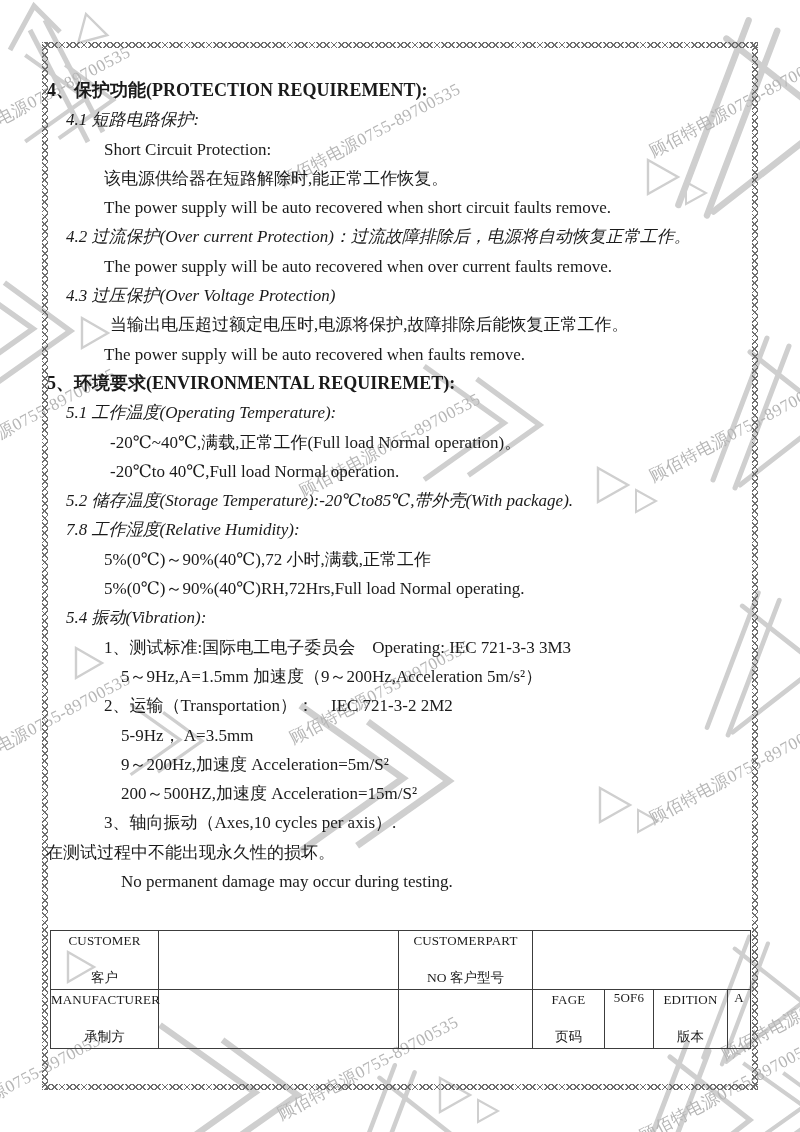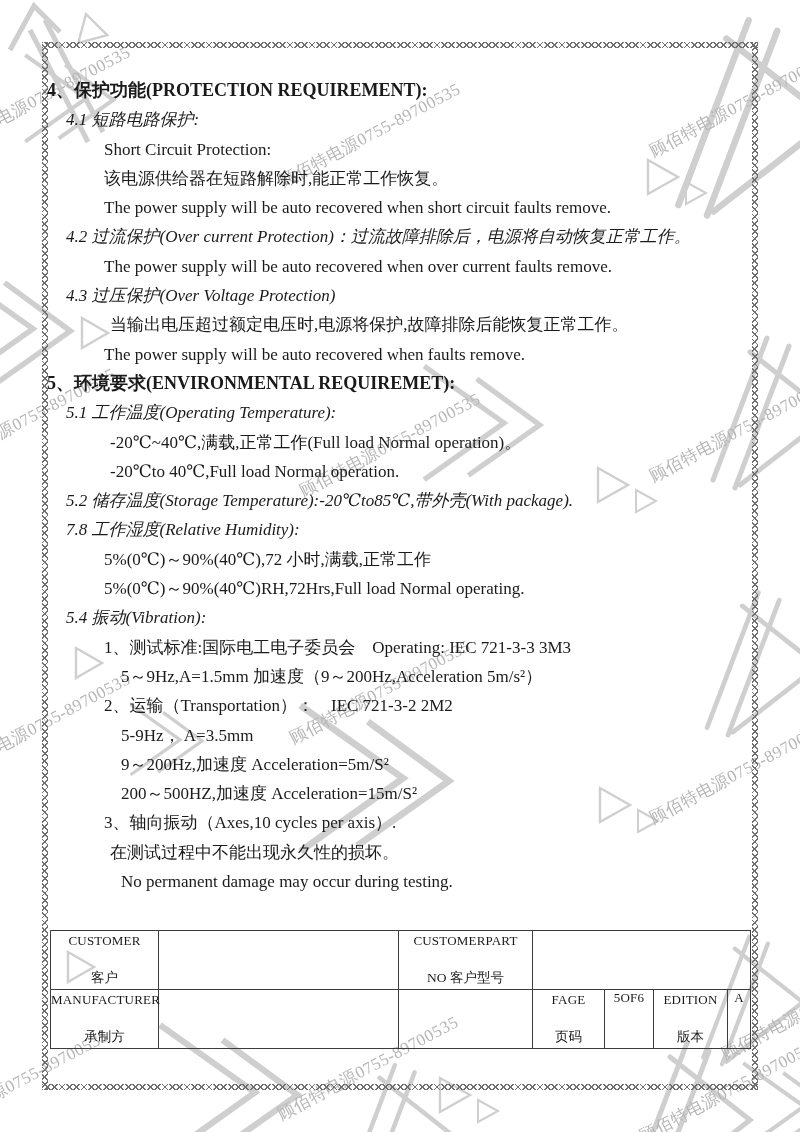--- a/index.html
+++ b/index.html
@@ -25,21 +25,21 @@
   #bz-top{left:42px;top:42px;width:716px;height:6px;}
   #bz-bottom{left:42px;top:1084px;width:716px;height:6px;}
   #bz-left{left:42px;top:42px;width:6px;height:1048px;}
   #bz-right{left:752px;top:42px;width:6px;height:1048px;}
   
   .doc{position:absolute;left:0;top:76px;width:800px;z-index:4;}
   .line{height:29.3px;line-height:29.3px;font-size:17px;white-space:nowrap;}
   .h{padding-left:47px;font-weight:bold;font-size:18px;}
   .i1{padding-left:66px;font-style:italic;}
   .i2{padding-left:110px;}
-  .i2b{padding-left:110px;}
+  .i2b{padding-left:46px;}
   .i3{padding-left:104px;}
   .i4{padding-left:121px;}
   
   .ft{
     position:absolute;left:50px;top:930px;z-index:4;
     border-collapse:collapse;table-layout:fixed;width:700px;
   }
   .ft td{border:1px solid #3c3c3c;padding:0;vertical-align:middle;}
   .cell2{display:flex;flex-direction:column;justify-content:space-evenly;height:58px;text-align:center;gap:17px;}
   .cell1{display:flex;flex-direction:column;justify-content:flex-start;height:58px;text-align:center;}

